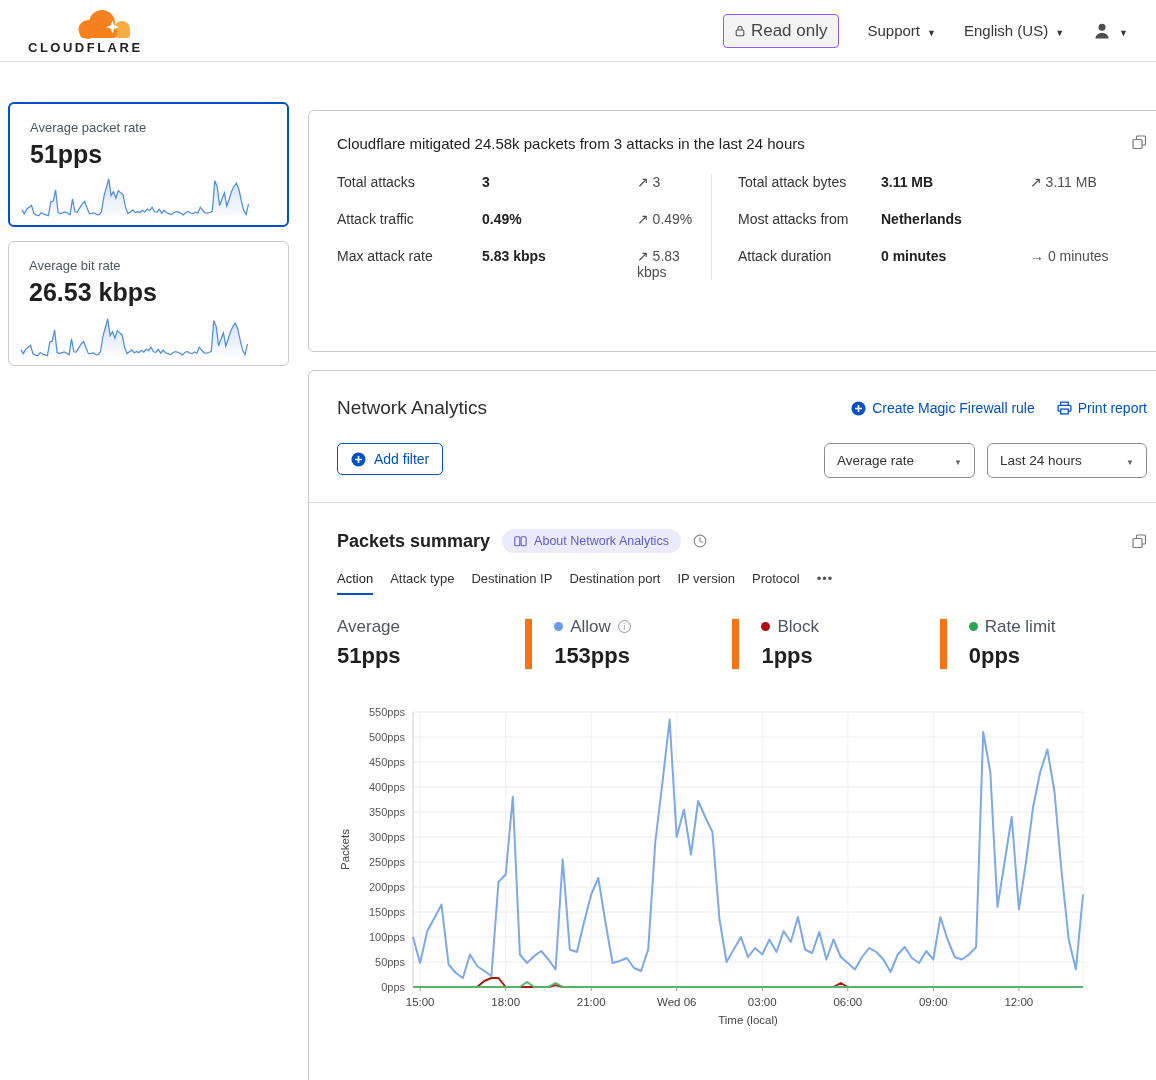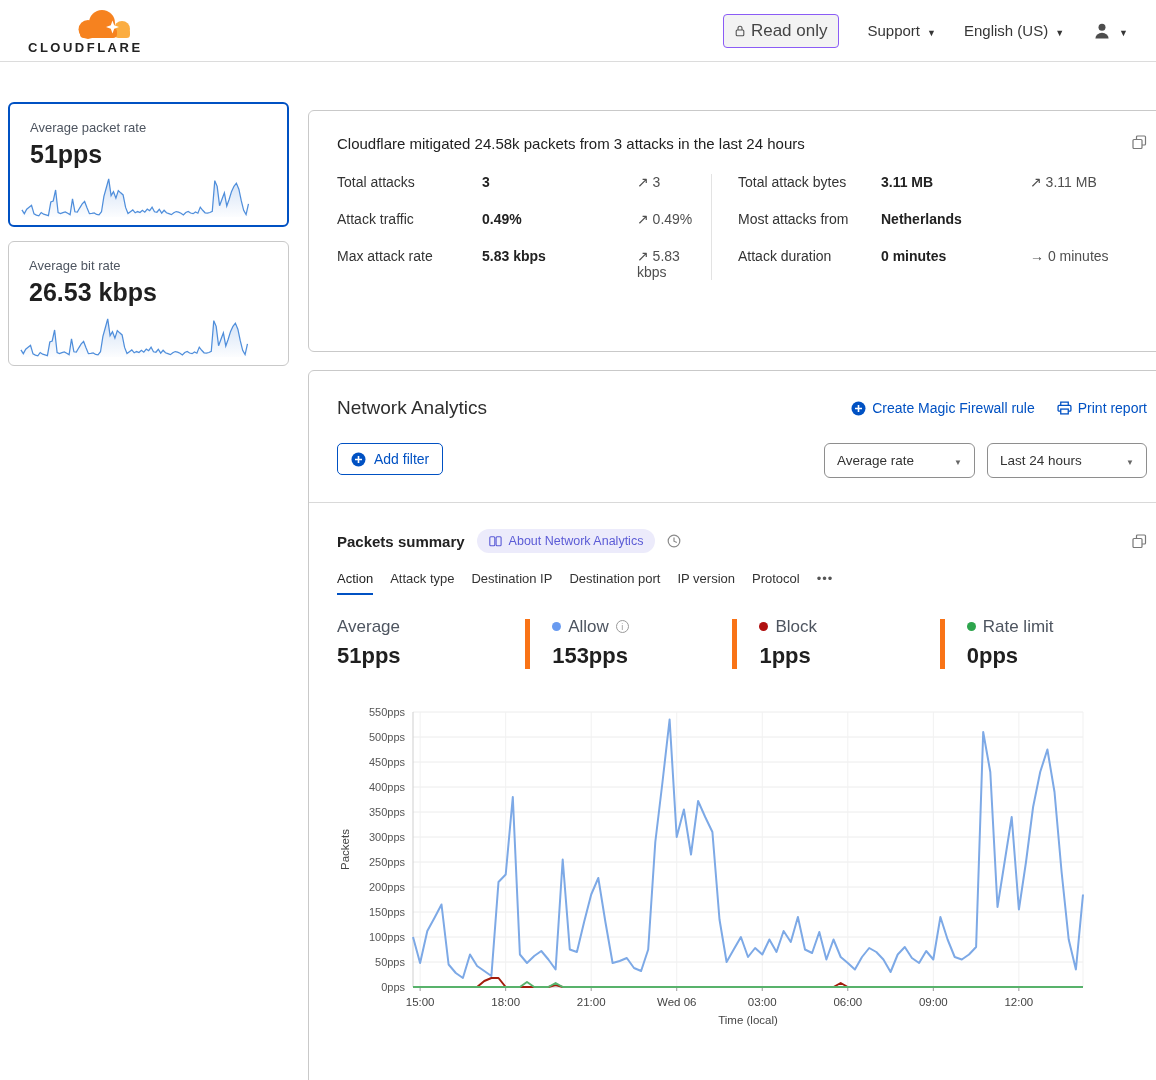--- a/index.html
+++ b/index.html
@@ -58,34 +58,34 @@
   .select { display:flex; align-items:center; justify-content:space-between; width:151px; height:35px;
     border:1px solid #8e8e8e; border-radius:6px; padding:0 12px; font-size:13.5px; color:#333;
     background:#fff; cursor:pointer; }
   .select.wide { width:160px; }
   .select .caret::before { color:#666; font-size:8px; }
 
   .card-divider { border-top:1px solid #d9d9d9; }
 
   .packets-section { padding:26px 28px 20px; }
   .ps-title-row { display:flex; align-items:center; gap:12px; }
-  .ps-title { font-size:15px; font-weight:bold; color:#222; }
+  .ps-title { font-size:18px; font-weight:bold; color:#222; }
   .about-badge { display:flex; align-items:center; gap:7px; background:#ecebfb; color:#5b5bd6;
     font-size:12.5px; border-radius:13px; padding:5px 12px; cursor:pointer; }
   .clock-btn { line-height:0; cursor:pointer; }
 
   .tabs-row { display:flex; gap:17px; margin-top:18px; font-size:13px; color:#333; }
   .tab { padding-bottom:7px; cursor:pointer; border-bottom:2px solid transparent; }
   .tab.active { border-bottom:2px solid #0051c3; color:#222; }
   .tab-more { color:#555; letter-spacing:1px; cursor:pointer; padding-bottom:7px; }
 
   .stats-row { display:flex; margin-top:24px; }
   .stat-box { width:210px; }
   .stat-box:first-child { width:191px; }
-  .stat-box + .stat-box { border-left:5px solid #f97316; padding-left:22px; }
+  .stat-box + .stat-box { border-left:7px solid #f97316; padding-left:22px; }
   .stat-label-row { display:flex; align-items:center; gap:7px; font-size:17px; color:#4e5560; height:15px; }
   .dot { width:9px; height:9px; border-radius:50%; display:inline-block; }
   .info-icon { width:13px; height:13px; border:1px solid #9a9a9a; border-radius:50%; color:#9a9a9a;
     font-size:9px; display:inline-flex; align-items:center; justify-content:center; cursor:pointer; }
   .info-icon::before { content:"i"; }
   .stat-value { font-size:22px; font-weight:bold; color:#1f1f1f; margin-top:9px; }
 
   .chart-wrap { margin-top:33px; }
   svg text { font-family:"Liberation Sans", sans-serif; }
 </style>

